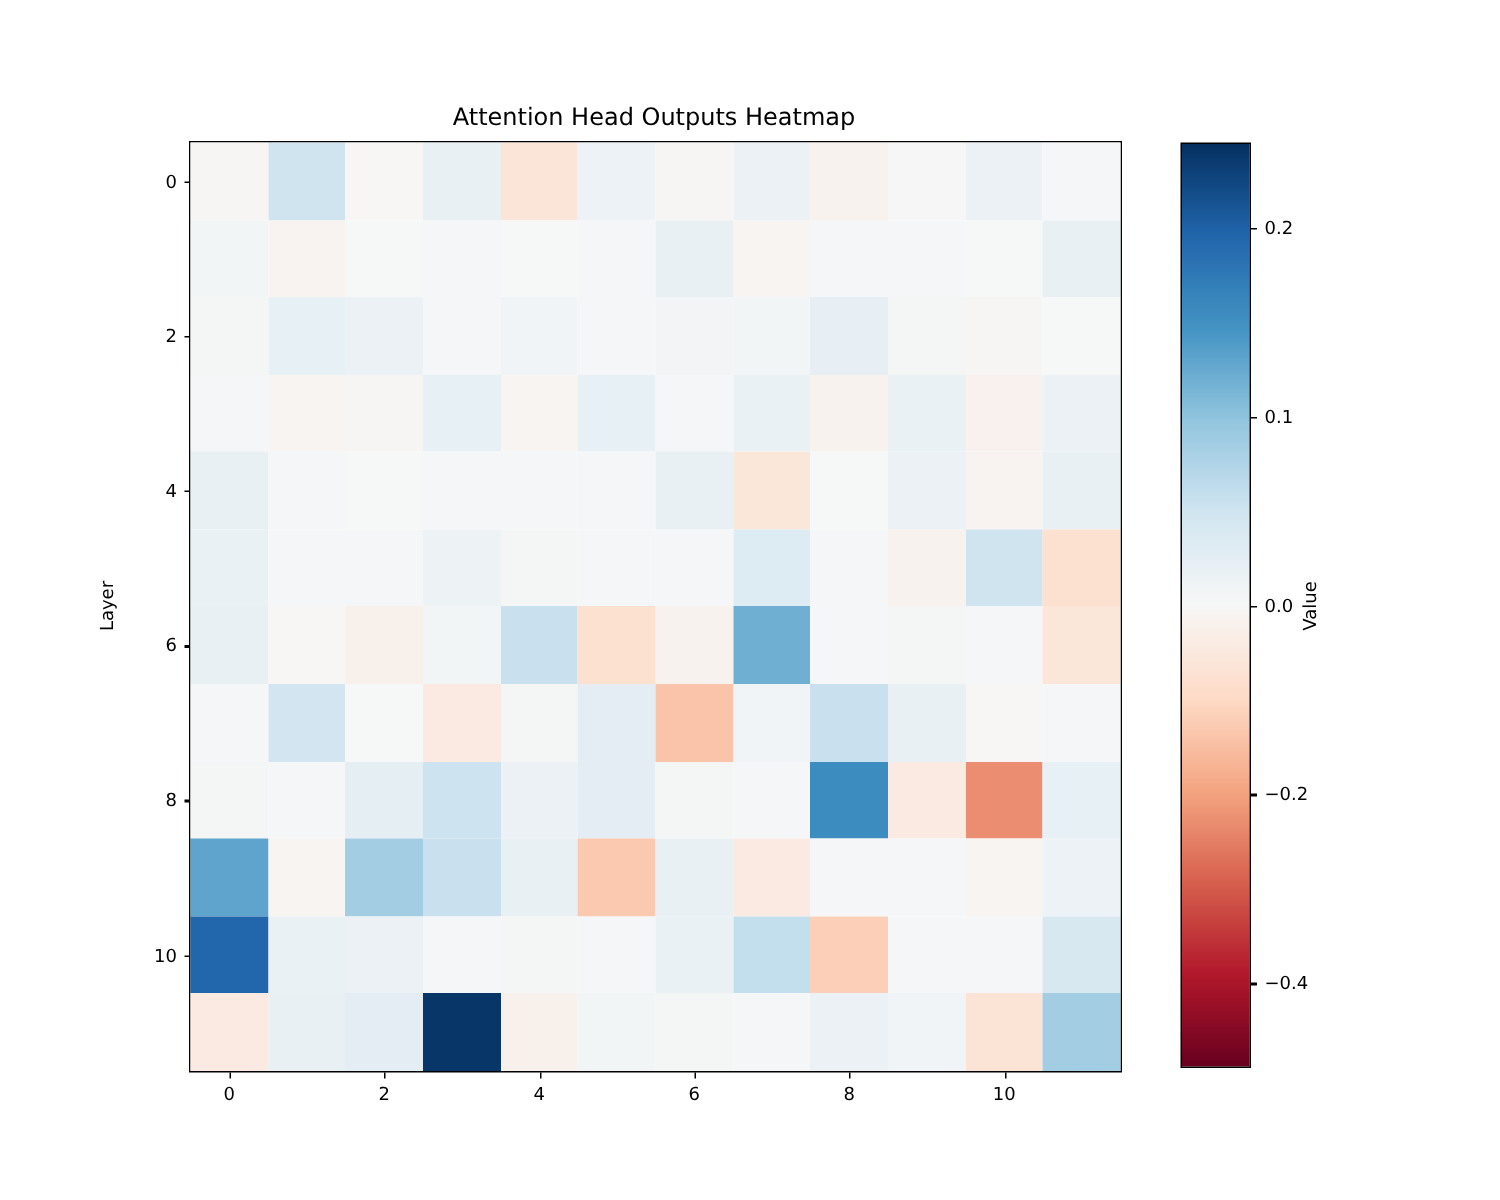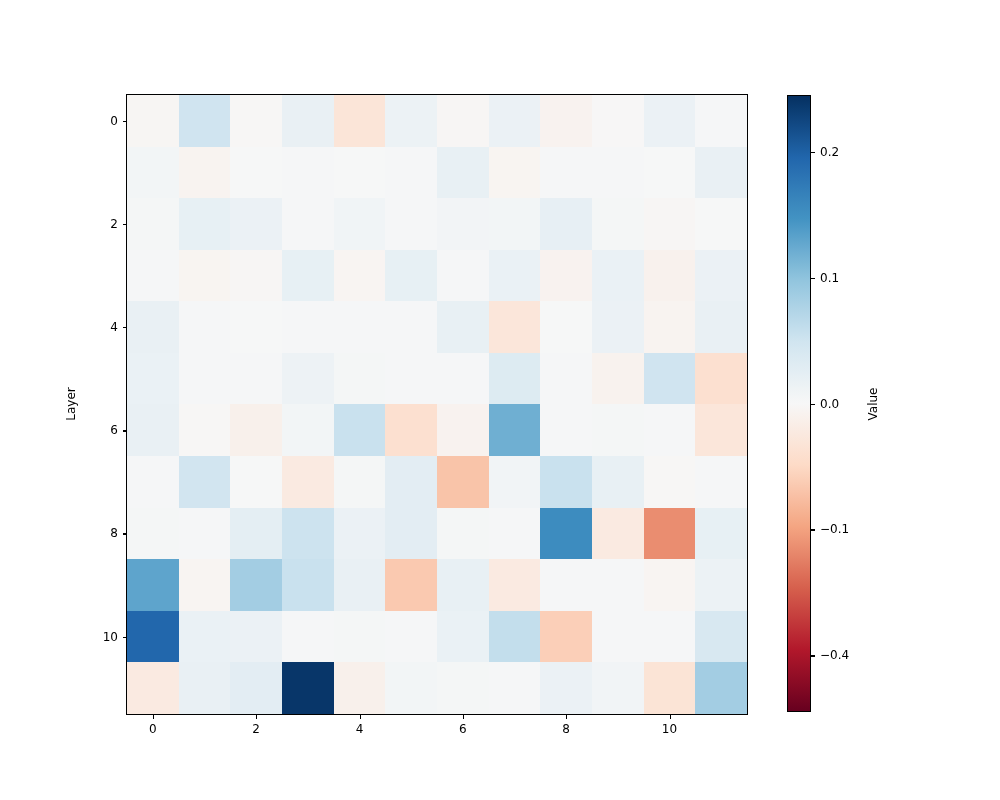--- a/index.html
+++ b/index.html
@@ -114,21 +114,21 @@
     font-size: 12px;
     color: #000000;
     white-space: nowrap;
   }
 
   
   #colorbar-wrap {
     position: absolute;
     left: 787px;
     top: 95px;
-    width: 24px;
+    width: 47px;
     height: 617px;
   }
   #colorbar-gradient {
     position: absolute;
     inset: 0;
     border: 1.2px solid #000000;
     box-sizing: border-box;
   }
   .cbtick-mark {
     position: absolute;
@@ -161,20 +161,21 @@
     font-size: 12px;
     color: #000000;
     white-space: nowrap;
   }
 </style>
 </head>
 <body>
 
 <div id="figure">
 
+  <div id="chart-title">Attention Head Outputs Heatmap</div>
 
   <div id="plot-area">
     <div id="heatmap-grid">
         <div class="heat-cell" style="background: rgb(247, 245, 243);"></div>
         <div class="heat-cell" style="background: rgb(208, 228, 240);"></div>
         <div class="heat-cell" style="background: rgb(247, 246, 245);"></div>
         <div class="heat-cell" style="background: rgb(233, 240, 244);"></div>
         <div class="heat-cell" style="background: rgb(251, 229, 216);"></div>
         <div class="heat-cell" style="background: rgb(236, 242, 245);"></div>
         <div class="heat-cell" style="background: rgb(247, 245, 244);"></div>
@@ -354,21 +355,21 @@
   <div id="colorbar-wrap">
     <div id="colorbar-gradient" style="background: linear-gradient(rgb(5, 48, 97) 0%, rgb(12, 62, 116) 2.5%, rgb(19, 75, 135) 5%, rgb(26, 89, 153) 7.5%, rgb(33, 102, 172) 10%, rgb(42, 113, 178) 12.5%, rgb(50, 125, 184) 15%, rgb(59, 136, 189) 17.5%, rgb(67, 147, 195) 20%, rgb(87, 160, 202) 22.5%, rgb(107, 172, 209) 25%, rgb(126, 185, 215) 27.5%, rgb(146, 197, 222) 30%, rgb(162, 205, 227) 32.5%, rgb(178, 213, 231) 35%, rgb(193, 221, 236) 37.5%, rgb(209, 229, 240) 40%, rgb(219, 234, 242) 42.5%, rgb(228, 238, 244) 45%, rgb(238, 243, 245) 47.5%, rgb(247, 247, 247) 50%, rgb(249, 240, 235) 52.5%, rgb(250, 233, 223) 55%, rgb(252, 226, 211) 57.5%, rgb(253, 219, 199) 60%, rgb(251, 206, 182) 62.5%, rgb(249, 192, 165) 65%, rgb(246, 179, 147) 67.5%, rgb(244, 165, 130) 70%, rgb(237, 148, 117) 72.5%, rgb(229, 131, 104) 75%, rgb(222, 113, 90) 77.5%, rgb(214, 96, 77) 80%, rgb(205, 78, 69) 82.5%, rgb(196, 60, 60) 85%, rgb(187, 42, 52) 87.5%, rgb(178, 24, 43) 90%, rgb(159, 18, 40) 92.5%, rgb(141, 12, 37) 95%, rgb(122, 6, 34) 97.5%, rgb(103, 0, 31) 100%);"></div>
     <div id="colorbar-ticks">
         <div class="cbtick-mark" style="top: 56.6633px;"></div>
         <div class="cbtick-label" style="top: 56.6633px;">0.2</div>
         <div class="cbtick-mark" style="top: 182.582px;"></div>
         <div class="cbtick-label" style="top: 182.582px;">0.1</div>
         <div class="cbtick-mark" style="top: 308.5px;"></div>
         <div class="cbtick-label" style="top: 308.5px;">0.0</div>
         <div class="cbtick-mark" style="top: 434.418px;"></div>
-        <div class="cbtick-label" style="top: 434.418px;">−0.1</div>
+        <div class="cbtick-label" style="top: 434.418px;">−0.2</div>
         <div class="cbtick-mark" style="top: 560.337px;"></div>
         <div class="cbtick-label" style="top: 560.337px;">−0.4</div>
       </div>
   </div>
 
   <div id="colorbar-title-wrap">
     <div id="colorbar-title-inner">Value</div>
   </div>
 
 </div>

